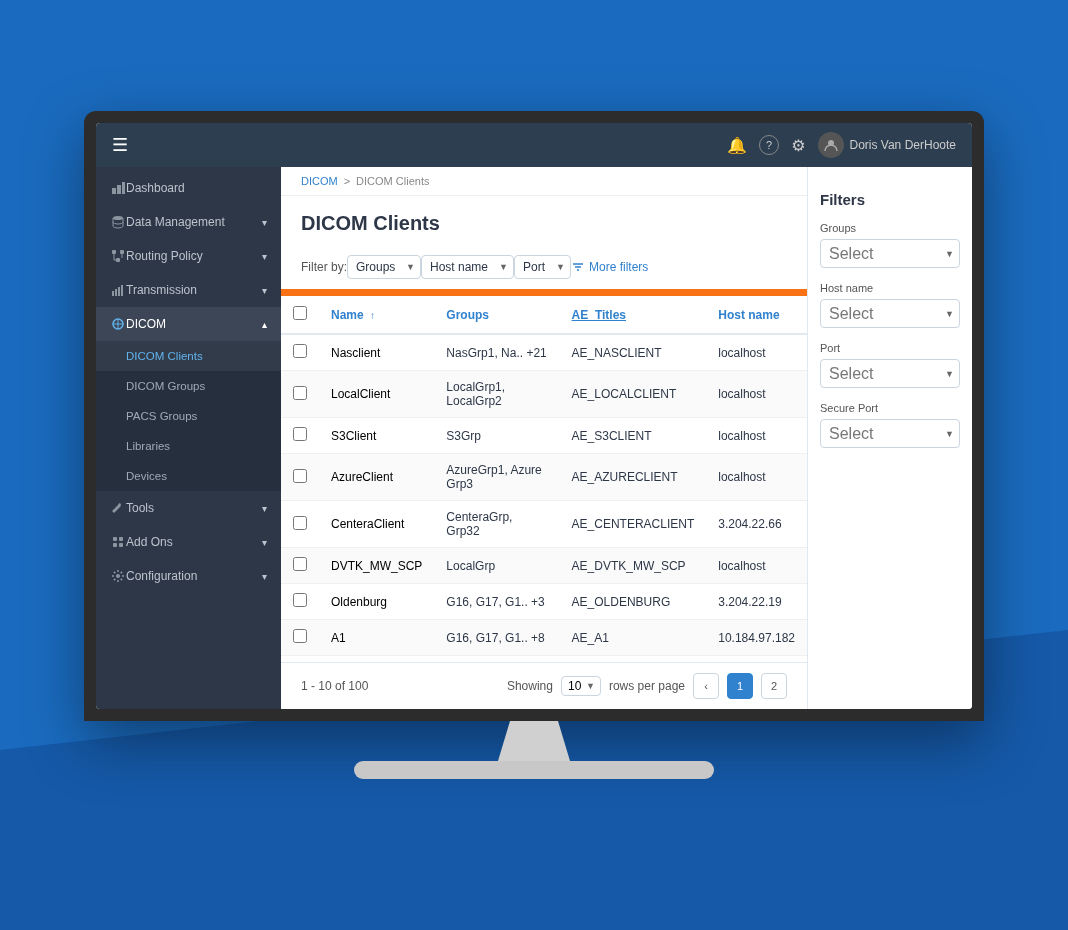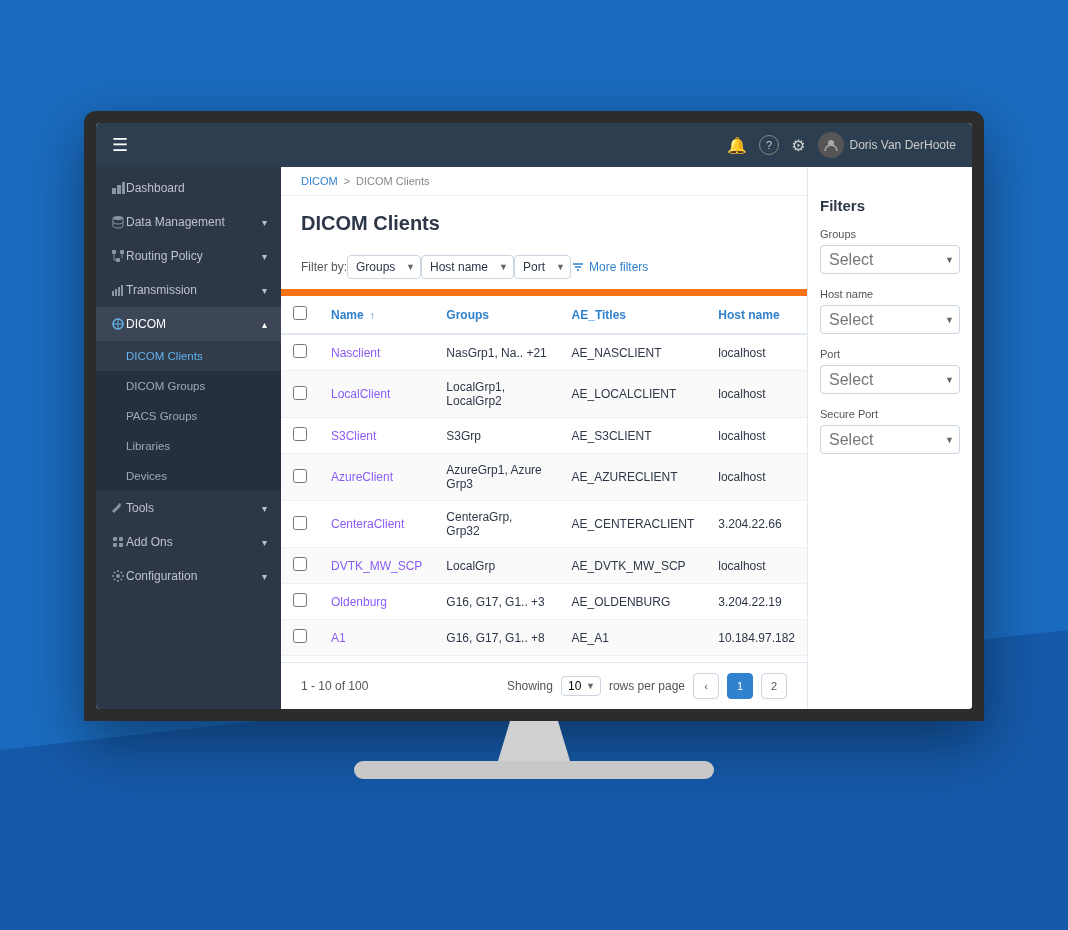--- a/index.html
+++ b/index.html
@@ -302,21 +302,21 @@
       border-bottom: 1px solid #f0f0f0;
     }
 
     tbody td {
       padding: 9px 12px;
       color: #2d3748;
       font-size: 12px;
     }
 
     .cell-link {
-      color: #8b5cf6;
+      color: #000000;
       cursor: pointer;
     }
 
     .row-checkbox {
       width: 14px;
       height: 14px;
       cursor: pointer;
     }
 
     
@@ -366,21 +366,21 @@
       appearance: none;
       background: #fff;
     }
 
     
     .filters-panel {
       width: 165px;
       background: #fff;
       border-left: 1px solid #e2e8f0;
       flex-shrink: 0;
-      padding: 30px 12px;
+      padding: 24px 12px;
       overflow-y: auto;
     }
 
     .filters-title {
       font-size: 15px;
       font-weight: 600;
       color: #2d3748;
       margin-bottom: 14px;
     }
 
@@ -635,21 +635,21 @@
                 <thead>
                   <tr>
                     <th>
                       <input type="checkbox" class="row-checkbox" style="">
                     </th>
                     <th style="cursor:pointer;">
                       <span>Name</span>
                       <span class="sort-icon">↑</span>
                     </th>
                     <th style="cursor:pointer;">Groups</th>
-                    <th style="cursor:pointer;">AE_Titles</th>
+                    <th style="cursor:pointer;text-decoration:underline;">AE_Titles</th>
                     <th style="cursor:pointer;">Host name</th>
                   </tr>
                 </thead>
                 <tbody id="table-body">
                 <tr style="background: rgb(255, 255, 255);">
       <td>
         <input type="checkbox" class="row-checkbox" style="">
       </td>
       <td>
         <span class="cell-link">Nasclient</span>

